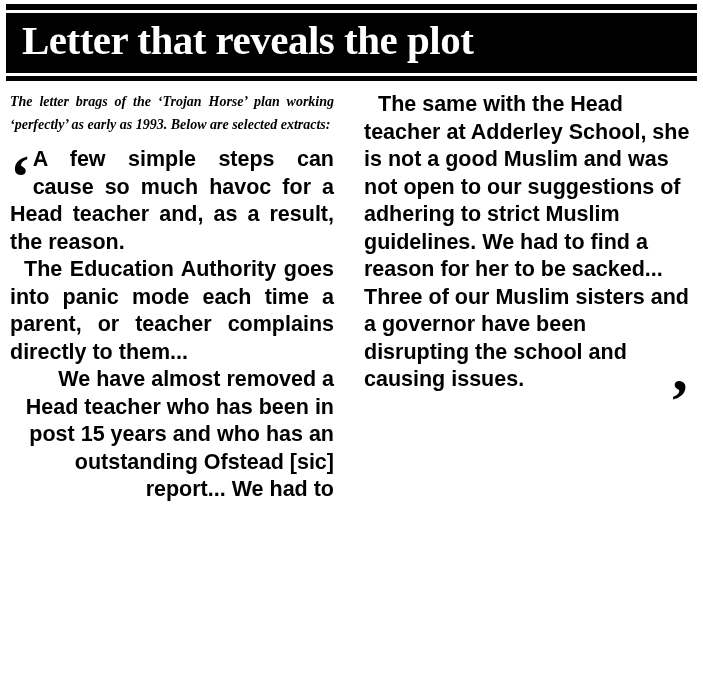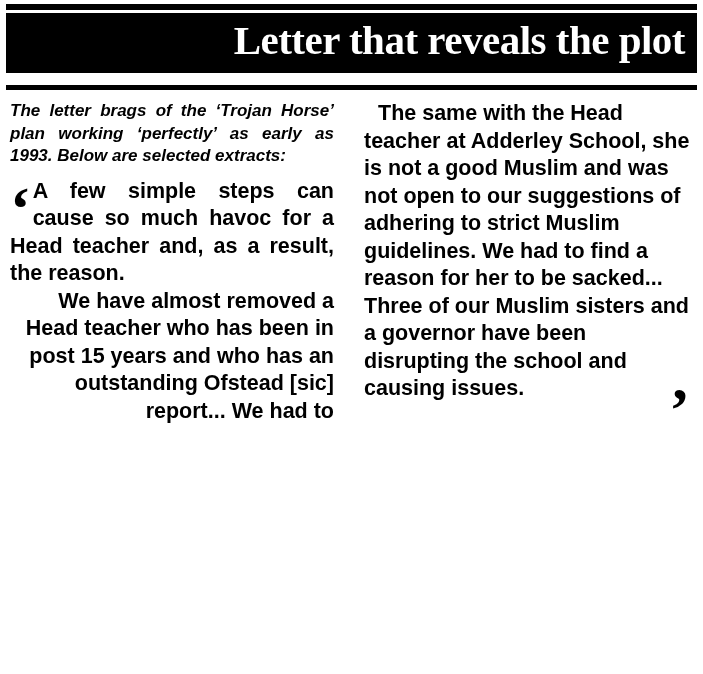--- a/index.html
+++ b/index.html
@@ -21,24 +21,23 @@
     box-sizing: border-box;
   }
   
   .rule-top {
     height: 6px;
     background: #000000;
     margin: 4px 6px 0 6px;
   }
   .headline-band {
     background: #000000;
-    margin: 3px 6px 12px 6px;
+    margin: 3px 6px 3px 6px;
     padding: 4px 12px 10px 16px;
     box-sizing: border-box;
-    text-align: right;
   }
   .headline {
     color: #ffffff;
     font-family: "Liberation Serif", serif;
     font-weight: bold;
     font-size: 41px;
     line-height: 46px;
     letter-spacing: -0.5px;
     white-space: nowrap;
   }
@@ -58,24 +57,24 @@
     box-sizing: border-box;
   }
   .col-left {
     padding-right: 16px;
   }
   .col-right {
     padding-left: 14px;
   }
 
   .standfirst {
-    font-family: Liberation Sans, sans-serif;
+    font-family: Liberation Serif, serif;
     font-style: italic;
     font-weight: bold;
-    font-size: 17px;
+    font-size: 14px;
     line-height: 22.5px;
     text-align: justify;
     margin: 0 0 10px 0;
   }
 
   .body-text {
     font-family: "Liberation Sans", sans-serif;
     font-weight: bold;
     font-size: 21.5px;
     line-height: 27.5px;
@@ -132,20 +131,21 @@
   </div>
 
   <div class="rule-under"></div>
 
   <div class="columns">
 
     <div class="col col-left">
       <div class="standfirst">The letter brags of the ‘Trojan Horse’ plan working ‘perfectly’ as early as 1993. Below are selected extracts:</div>
       <div class="body-text">
         <p><span class="quote-open">‘</span><span>A few simple steps can cause so much havoc for a Head teacher and, as a result, the reason.</span></p>
+        <p class="indent">The Education Authority goes into panic mode each time a parent, or teacher complains directly to them...</p>
         <p>We have almost removed a Head teacher who has been in post 15 years and who has an outstanding Ofstead [sic] report... We had to</p>
       </div>
     </div>
 
     <div class="col col-right">
       <div class="body-text">
         <p class="indent">The same with the Head teacher at Adderley School, she is not a good Muslim and was not open to our suggestions of adhering to strict Muslim guidelines. We had to find a reason for her to be sacked... Three of our Muslim sisters and a governor have been disrupting the school and causing issues.</p>
       </div>
       <div class="close-line">
         <span class="quote-close">’</span>

